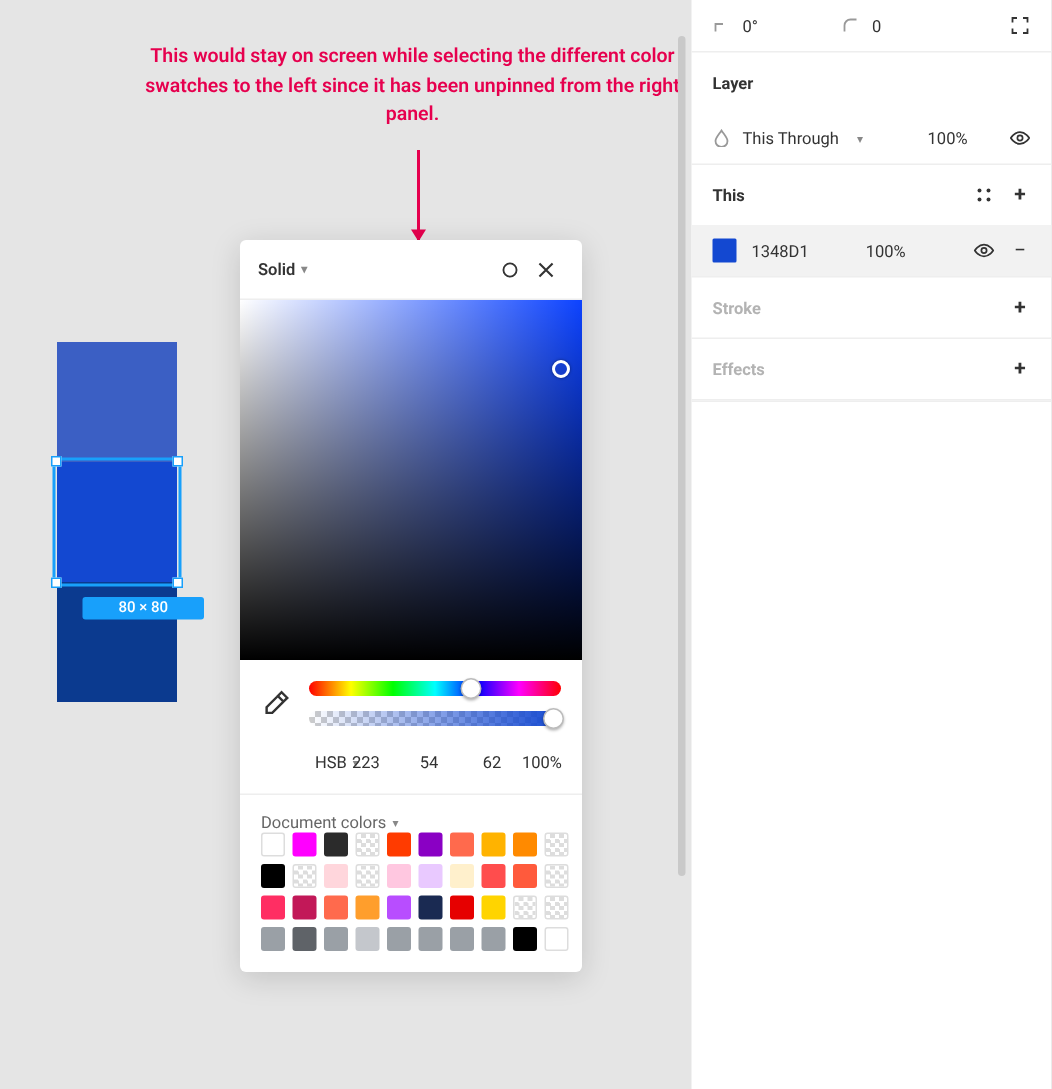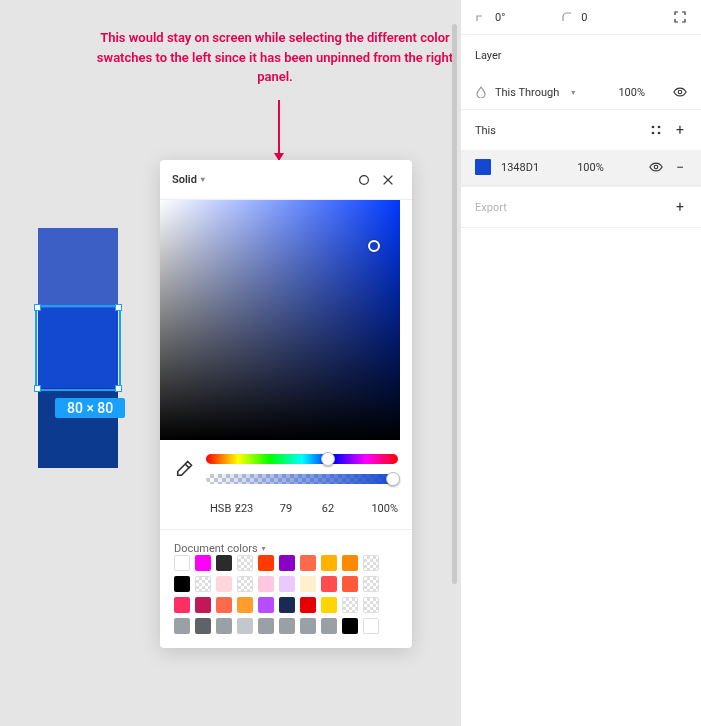--- a/index.html
+++ b/index.html
@@ -66,32 +66,32 @@
     border: 1.5px solid #18a0fb;
   }
   .h-tl { top:-4px; left:-4px; } .h-tr { top:-4px; right:-4px; }
   .h-bl { bottom:-4px; left:-4px; } .h-br { bottom:-4px; right:-4px; }
   .size-badge {
     position: absolute;
     top: 398px;
     left: 55px;
     background: #18a0fb;
     color: #fff;
-    font-size: 14px;
-    padding: 2px 12px;
+    font-size: 10px;
+    padding: 2px 24px;
     border-radius: 2px;
     font-weight: 500;
   }
 
   
   .picker {
     position: absolute;
     top: 160px;
     left: 160px;
-    width: 252px;
+    width: 228px;
     background: #fff;
     border-radius: 4px;
     box-shadow: 0 4px 20px rgba(0,0,0,0.15);
     overflow: hidden;
   }
   .picker-header {
     display: flex;
     align-items: center;
     height: 40px;
     padding: 0 12px;
@@ -217,21 +217,21 @@
     background: #fff;
     border-left: 1px solid #e5e5e5;
   }
   .row {
     display:flex;
     align-items:center;
     padding: 0 14px;
     height: 38px;
   }
   .section-head {
-    font-weight: 400;
+    font-weight: 700;
     height: 40px;
     text-align: right;
   }
   .section-border { border-bottom: 1px solid #eee; }
   .muted { color: #b3b3b3; }
   .prop-row {
     display:flex;align-items:center;gap:8px;
     padding: 6px 14px;
     height:34px;
   }
@@ -324,21 +324,21 @@
     </div>
   </div>
 
   <div class="value-row">
     <div class="mode">
       <span>HSB</span>
       <span class="chev">▾</span>
     </div>
     <div class="vals">
       <span>223</span>
-      <span>79</span>
+      <span>54</span>
       <span>62</span>
     </div>
     <span class="opac">100%</span>
   </div>
 
   <div class="doc-colors">
     <div class="doc-head">
       <span>Document colors</span>
       <span class="chev">▾</span>
     </div>
@@ -459,26 +459,32 @@
         <svg viewBox="0 0 16 16" fill="none" stroke="#333" stroke-width="1.3">
             <path d="M1 8s2.5-4.5 7-4.5S15 8 15 8s-2.5 4.5-7 4.5S1 8 1 8z"></path>
             <circle cx="8" cy="8" r="2"></circle>
           </svg>
       </span>
       <span class="minus"></span>
     </div>
   </div>
   <div class="section-border"></div>
 
-  <div class="section-border"></div>
-
-  <div class="section-border"></div>
-
   <div class="row section-head muted">
-    <span>Export</span>
+    <span>Stroke</span>
     <div class="right-actions">
         <span class="plus" style="color:#b3b3b3"></span>
       </div>
   </div>
   <div class="section-border"></div>
+
+  <div class="row section-head muted">
+    <span>Effects</span>
+    <div class="right-actions">
+        <span class="plus" style="color:#b3b3b3"></span>
+      </div>
+  </div>
+  <div class="section-border"></div>
+
+  <div class="section-border"></div>
 </div>
 
 <div class="scroll-thumb"></div>
 
 </body></html>

